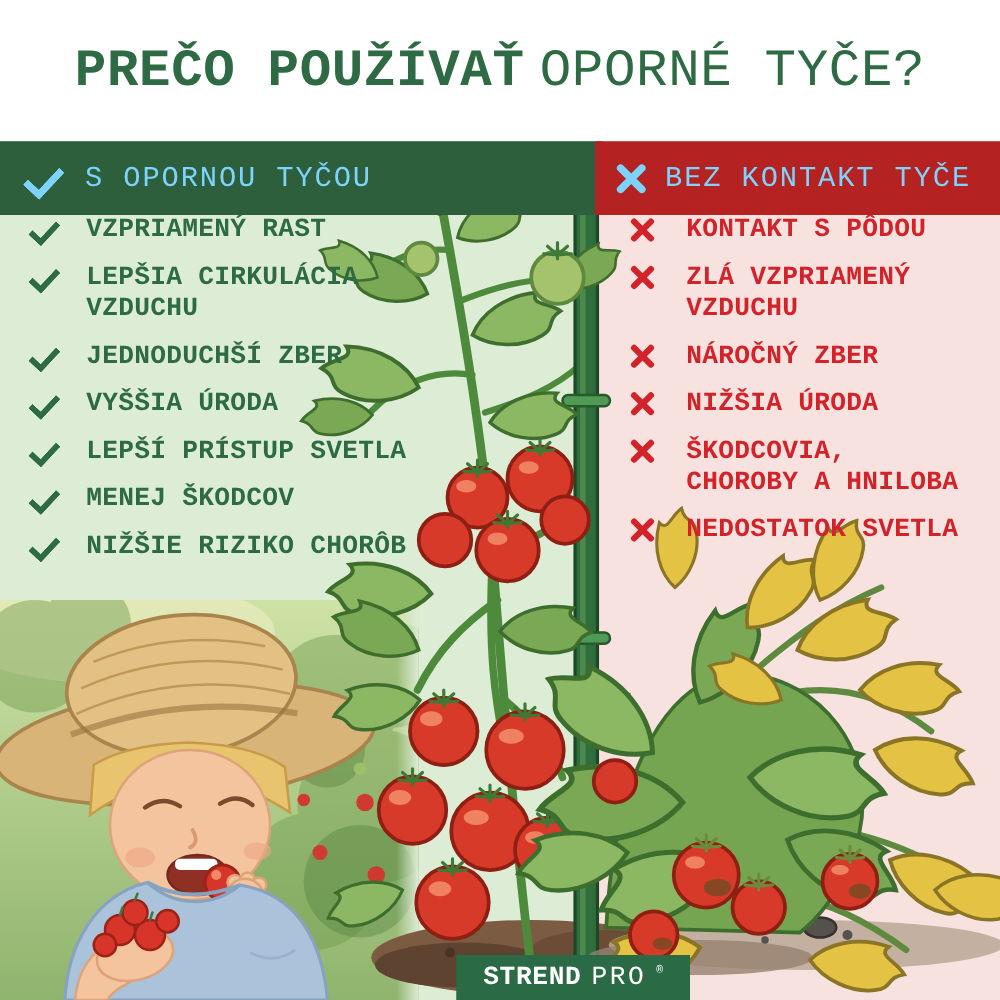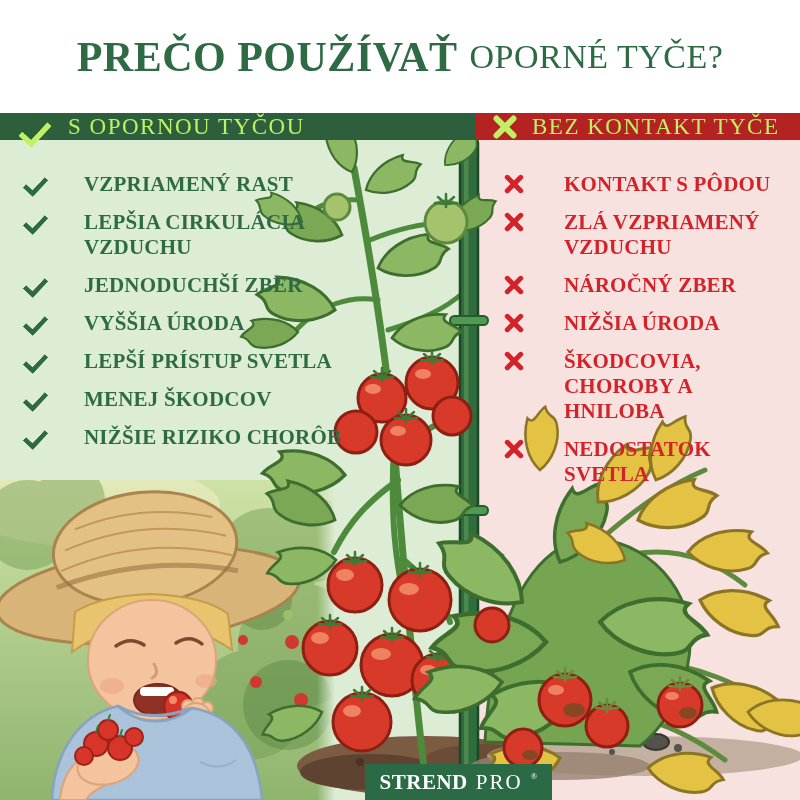--- a/index.html
+++ b/index.html
@@ -1,48 +1,48 @@
 <!DOCTYPE html>
 <html><head>
 <meta charset="utf-8">
 <style>
   html,body{margin:0;padding:0;background:#ffffff;}
   .poster{
     position:relative;width:800px;height:800px;overflow:hidden;background:#ffffff;
-    font-family:Liberation Serif, serif;
+    font-family:Liberation Mono, monospace;
   }
   
   .title-band{
     position:absolute;left:0;top:0;width:800px;height:113px;
     display:flex;align-items:center;justify-content:center;gap:12px;background:#ffffff;
   }
   .title-em{font-size:42px;font-weight:800;color:#2E6B45;letter-spacing:.5px;}
-  .title-rest{font-size:34px;font-weight:400;color:#2E6B45;letter-spacing:.5px;}
+  .title-rest{font-size:42px;font-weight:400;color:#2E6B45;letter-spacing:.5px;}
   
   .panel-left{position:absolute;left:0;top:113px;width:476px;height:687px;background:#DDECD5;}
   .panel-right{position:absolute;left:476px;top:113px;width:324px;height:687px;background:#F7E2DF;}
   
-  .bar{position:absolute;top:113px;height:27px;display:flex;align-items:flex-end;color:#bef264;z-index:4;}
+  .bar{position:absolute;top:113px;height:59px;display:flex;align-items:center;color:#7dd3fc;z-index:4;}
   .bar-left{left:0;width:462px;background:#2D5F3C;padding-left:20px;gap:18px;}
   .bar-right{left:476px;width:324px;background:#B52222;padding-left:16px;gap:14px;}
   .bar-text{font-size:23px;font-weight:400;letter-spacing:1.5px;}
   
   .check{display:inline-block;width:24px;height:12px;border-left:6px solid currentColor;
          border-bottom:6px solid currentColor;transform:rotate(-47deg);border-radius:1px;}
   .check.small{width:18px;height:9px;border-left-width:5px;border-bottom-width:5px;margin-top:5px;}
   .xmark{position:relative;display:inline-block;width:26px;height:26px;}
   .xmark::before,.xmark::after{content:"";position:absolute;left:50%;top:50%;width:30px;height:6px;
          background:currentColor;border-radius:3px;}
   .xmark::before{transform:translate(-50%,-50%) rotate(45deg);}
   .xmark::after{transform:translate(-50%,-50%) rotate(-45deg);}
   .xmark.small{width:20px;height:20px;margin-top:2px;}
   .xmark.small::before,.xmark.small::after{width:24px;height:5px;}
   
   .list{position:absolute;z-index:3;list-style:none;margin:0;padding:0;}
-  .list li{display:flex;align-items:flex-start;gap:28px;margin-bottom:13px;}
+  .list li{display:flex;align-items:flex-start;gap:13px;margin-bottom:13px;}
   .list .txt{font-weight:700;font-size:21px;line-height:25px;letter-spacing:.2px;}
   .list-left{left:24px;top:172px;width:320px;color:#2E6B45;}
   .list-left .txt{width:272px;color:#2E6B45;}
   .list-left .check{color:#2E6B45;}
   .list-right{left:504px;top:172px;width:280px;color:#D3232A;}
   .list-right .txt{width:218px;color:#D3232A;}
   .list-right .xmark{color:#D3232A;}
   .icon-cell{flex:0 0 32px;display:flex;justify-content:flex-start;}
   
   .art{position:absolute;left:0;top:0;width:800px;height:800px;z-index:2;pointer-events:none;}

